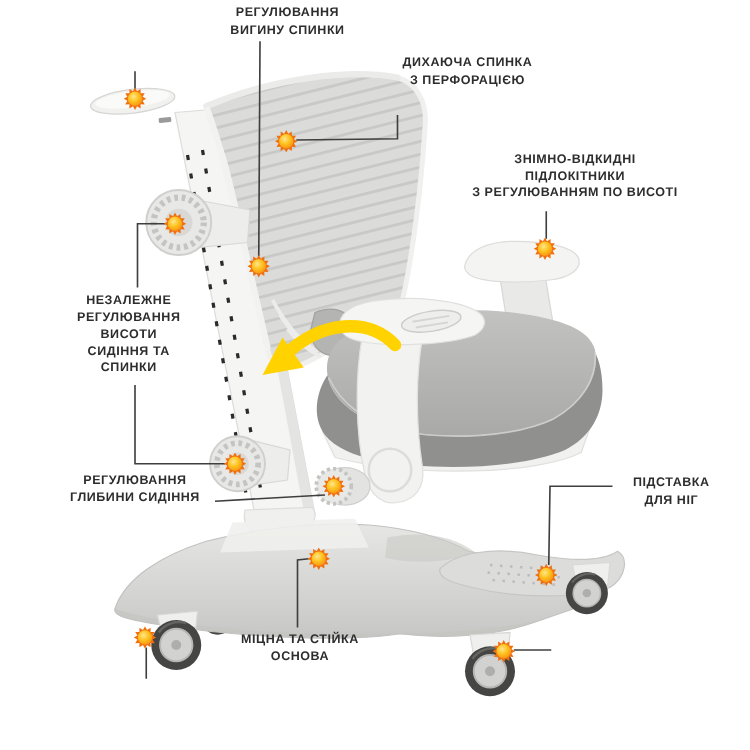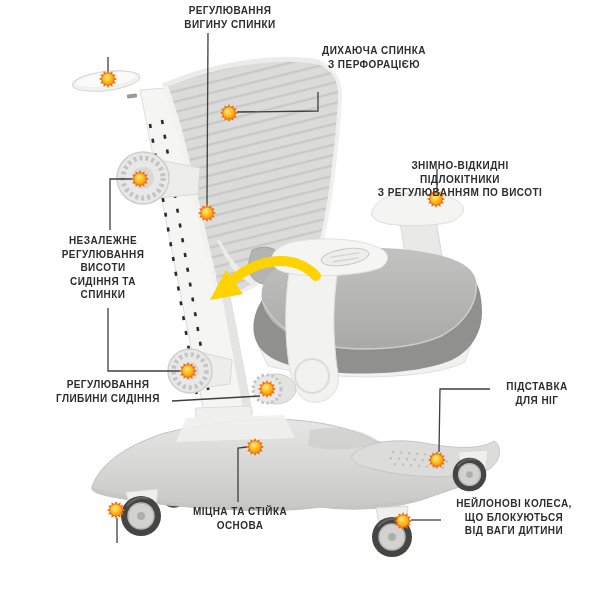--- a/index.html
+++ b/index.html
@@ -199,31 +199,28 @@
       <use href="#sun" x="394" y="512" width="18" height="18"></use>
       <use href="#sun" x="246" y="438" width="18" height="18"></use>
       <use href="#sun" x="107" y="501" width="18" height="18"></use>
     </g>
   </svg>
 
   <div class="callout" style="left:230px;top:4px;">РЕГУЛЮВАННЯ
 ВИГИНУ СПИНКИ</div>
   <div class="callout" style="left:338px;top:44px;margin-left:36px;">ДИХАЮЧА СПИНКА
 З ПЕРФОРАЦІЄЮ</div>
-  <div class="callout" style="left:460px;top:121px;margin-top:38px;">ЗНІМНО-ВІДКИДНІ
+  <div class="callout" style="left:460px;top:121px;">ЗНІМНО-ВІДКИДНІ
 ПІДЛОКІТНИКИ
 З РЕГУЛЮВАННЯМ ПО ВИСОТІ</div>
   <div class="callout" style="left:103px;top:234px;">НЕЗАЛЕЖНЕ
 РЕГУЛЮВАННЯ
 ВИСОТИ
 СИДІННЯ ТА
 СПИНКИ</div>
   <div class="callout" style="left:108px;top:378px;">РЕГУЛЮВАННЯ
 ГЛИБИНИ СИДІННЯ</div>
   <div class="callout" style="left:240px;top:505px;">МІЦНА ТА СТІЙКА
 ОСНОВА</div>
   <div class="callout" style="left:537px;top:380px;">ПІДСТАВКА
 ДЛЯ НІГ</div>
-  <div class="callout" style="left:514px;top:497px;">НЕЙЛОНОВІ КОЛЕСА,
-ЩО БЛОКУЮТЬСЯ
-ВІД ВАГИ ДИТИНИ</div>
 
 </div>
 
 </body></html>

